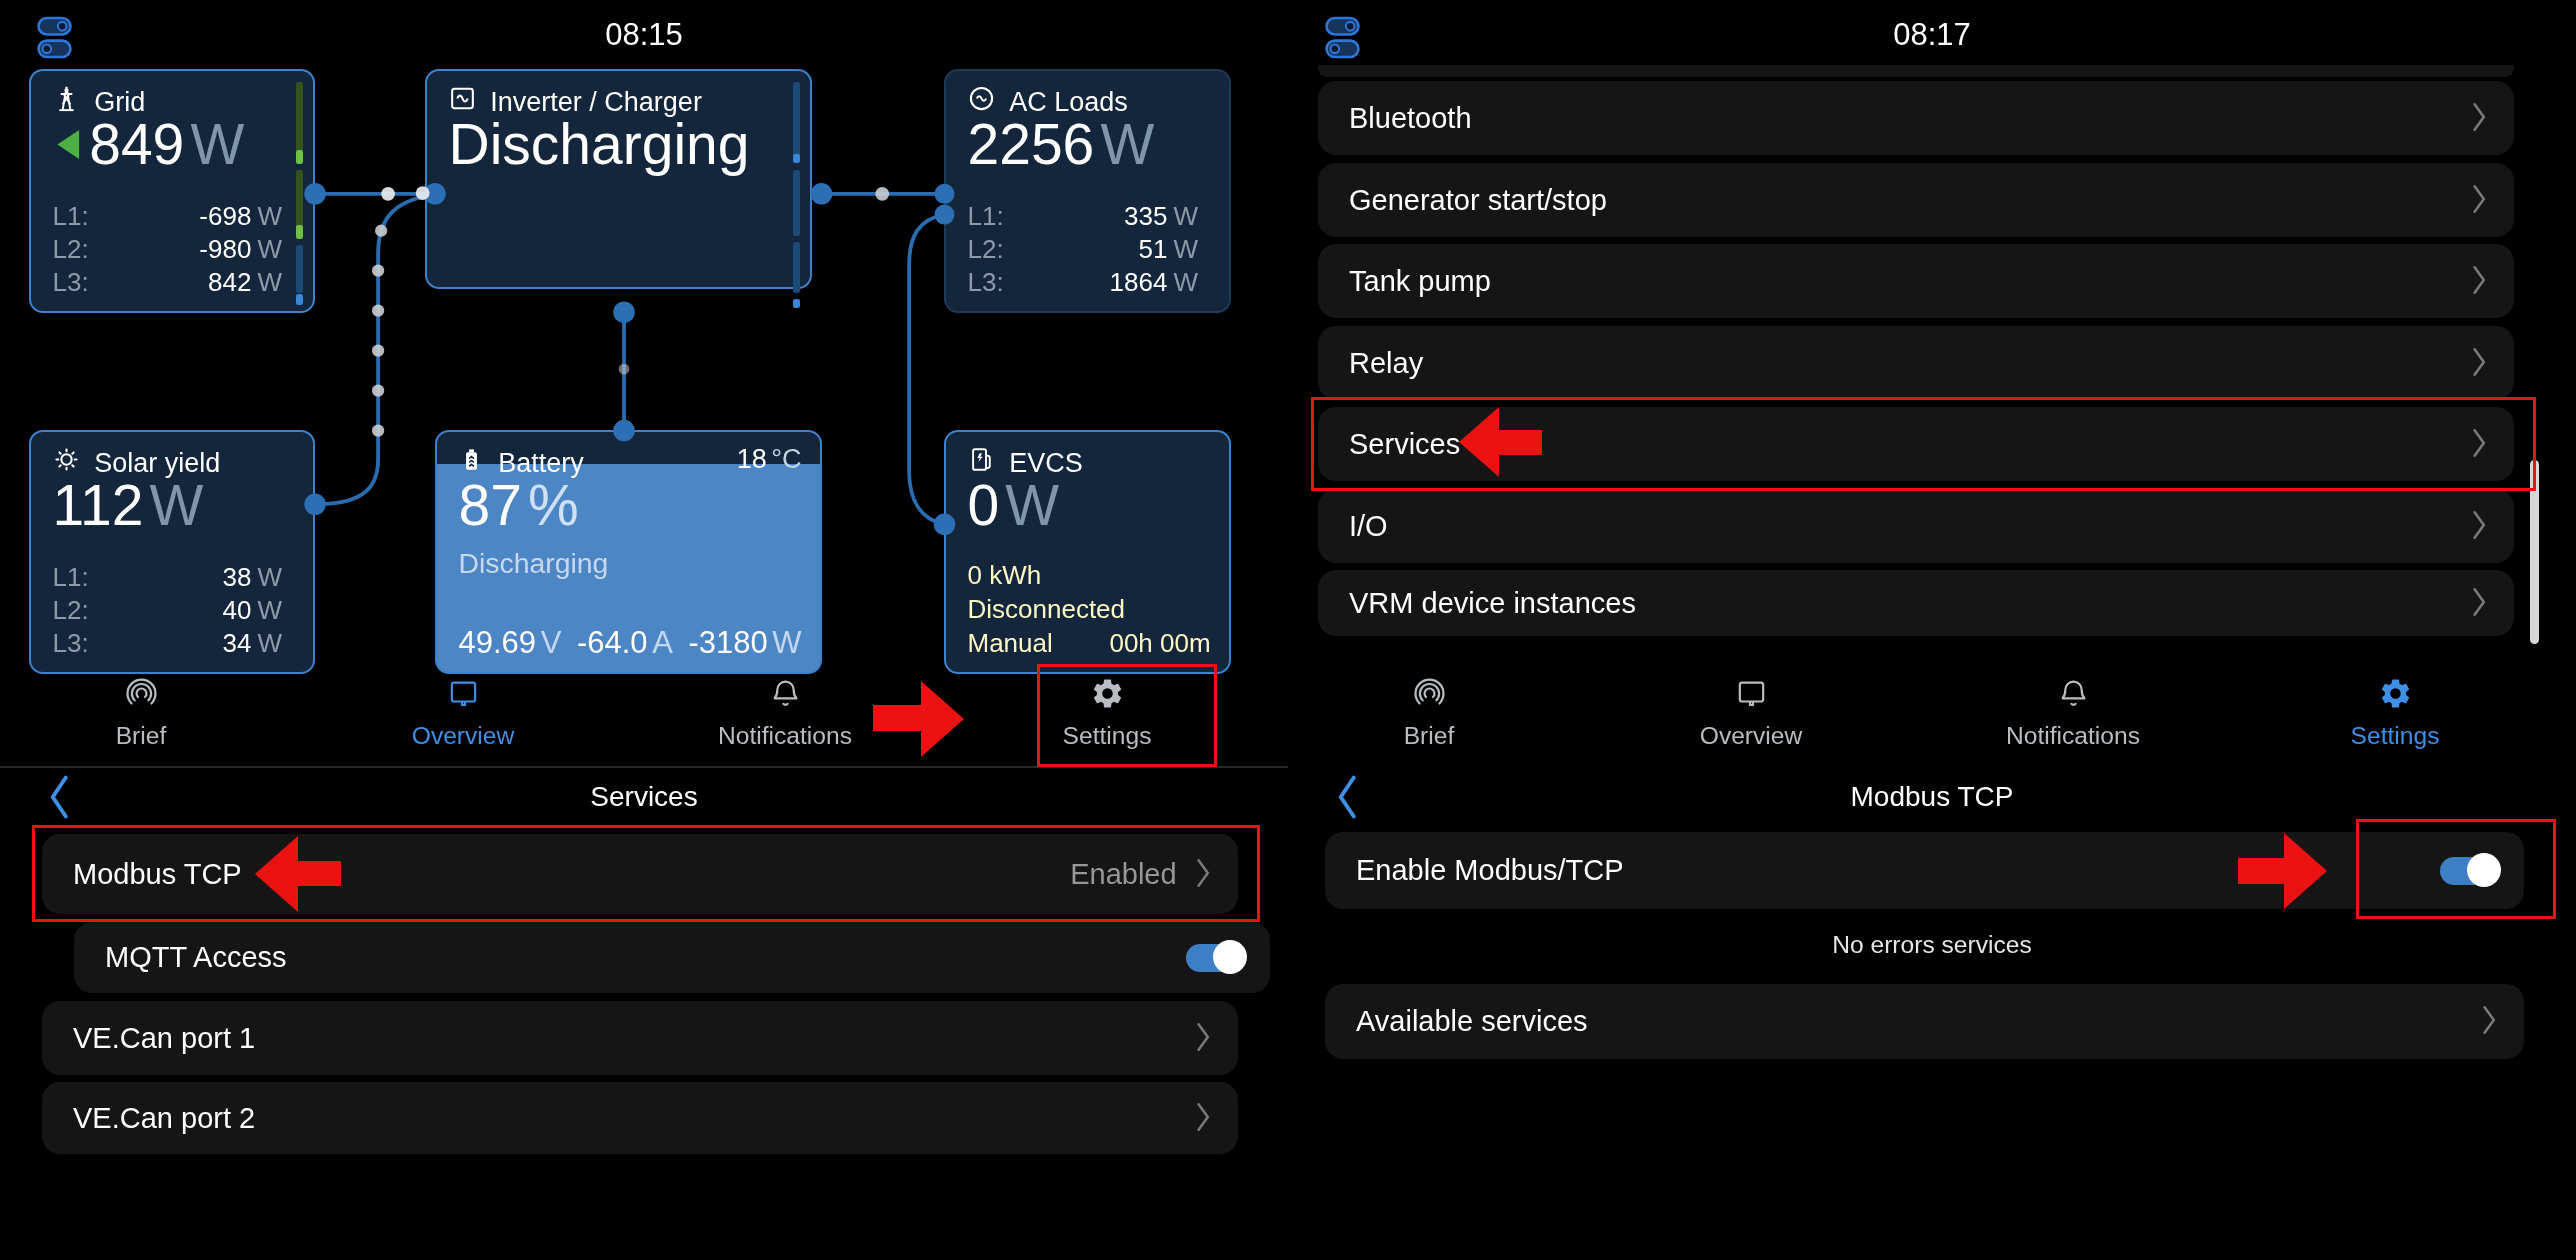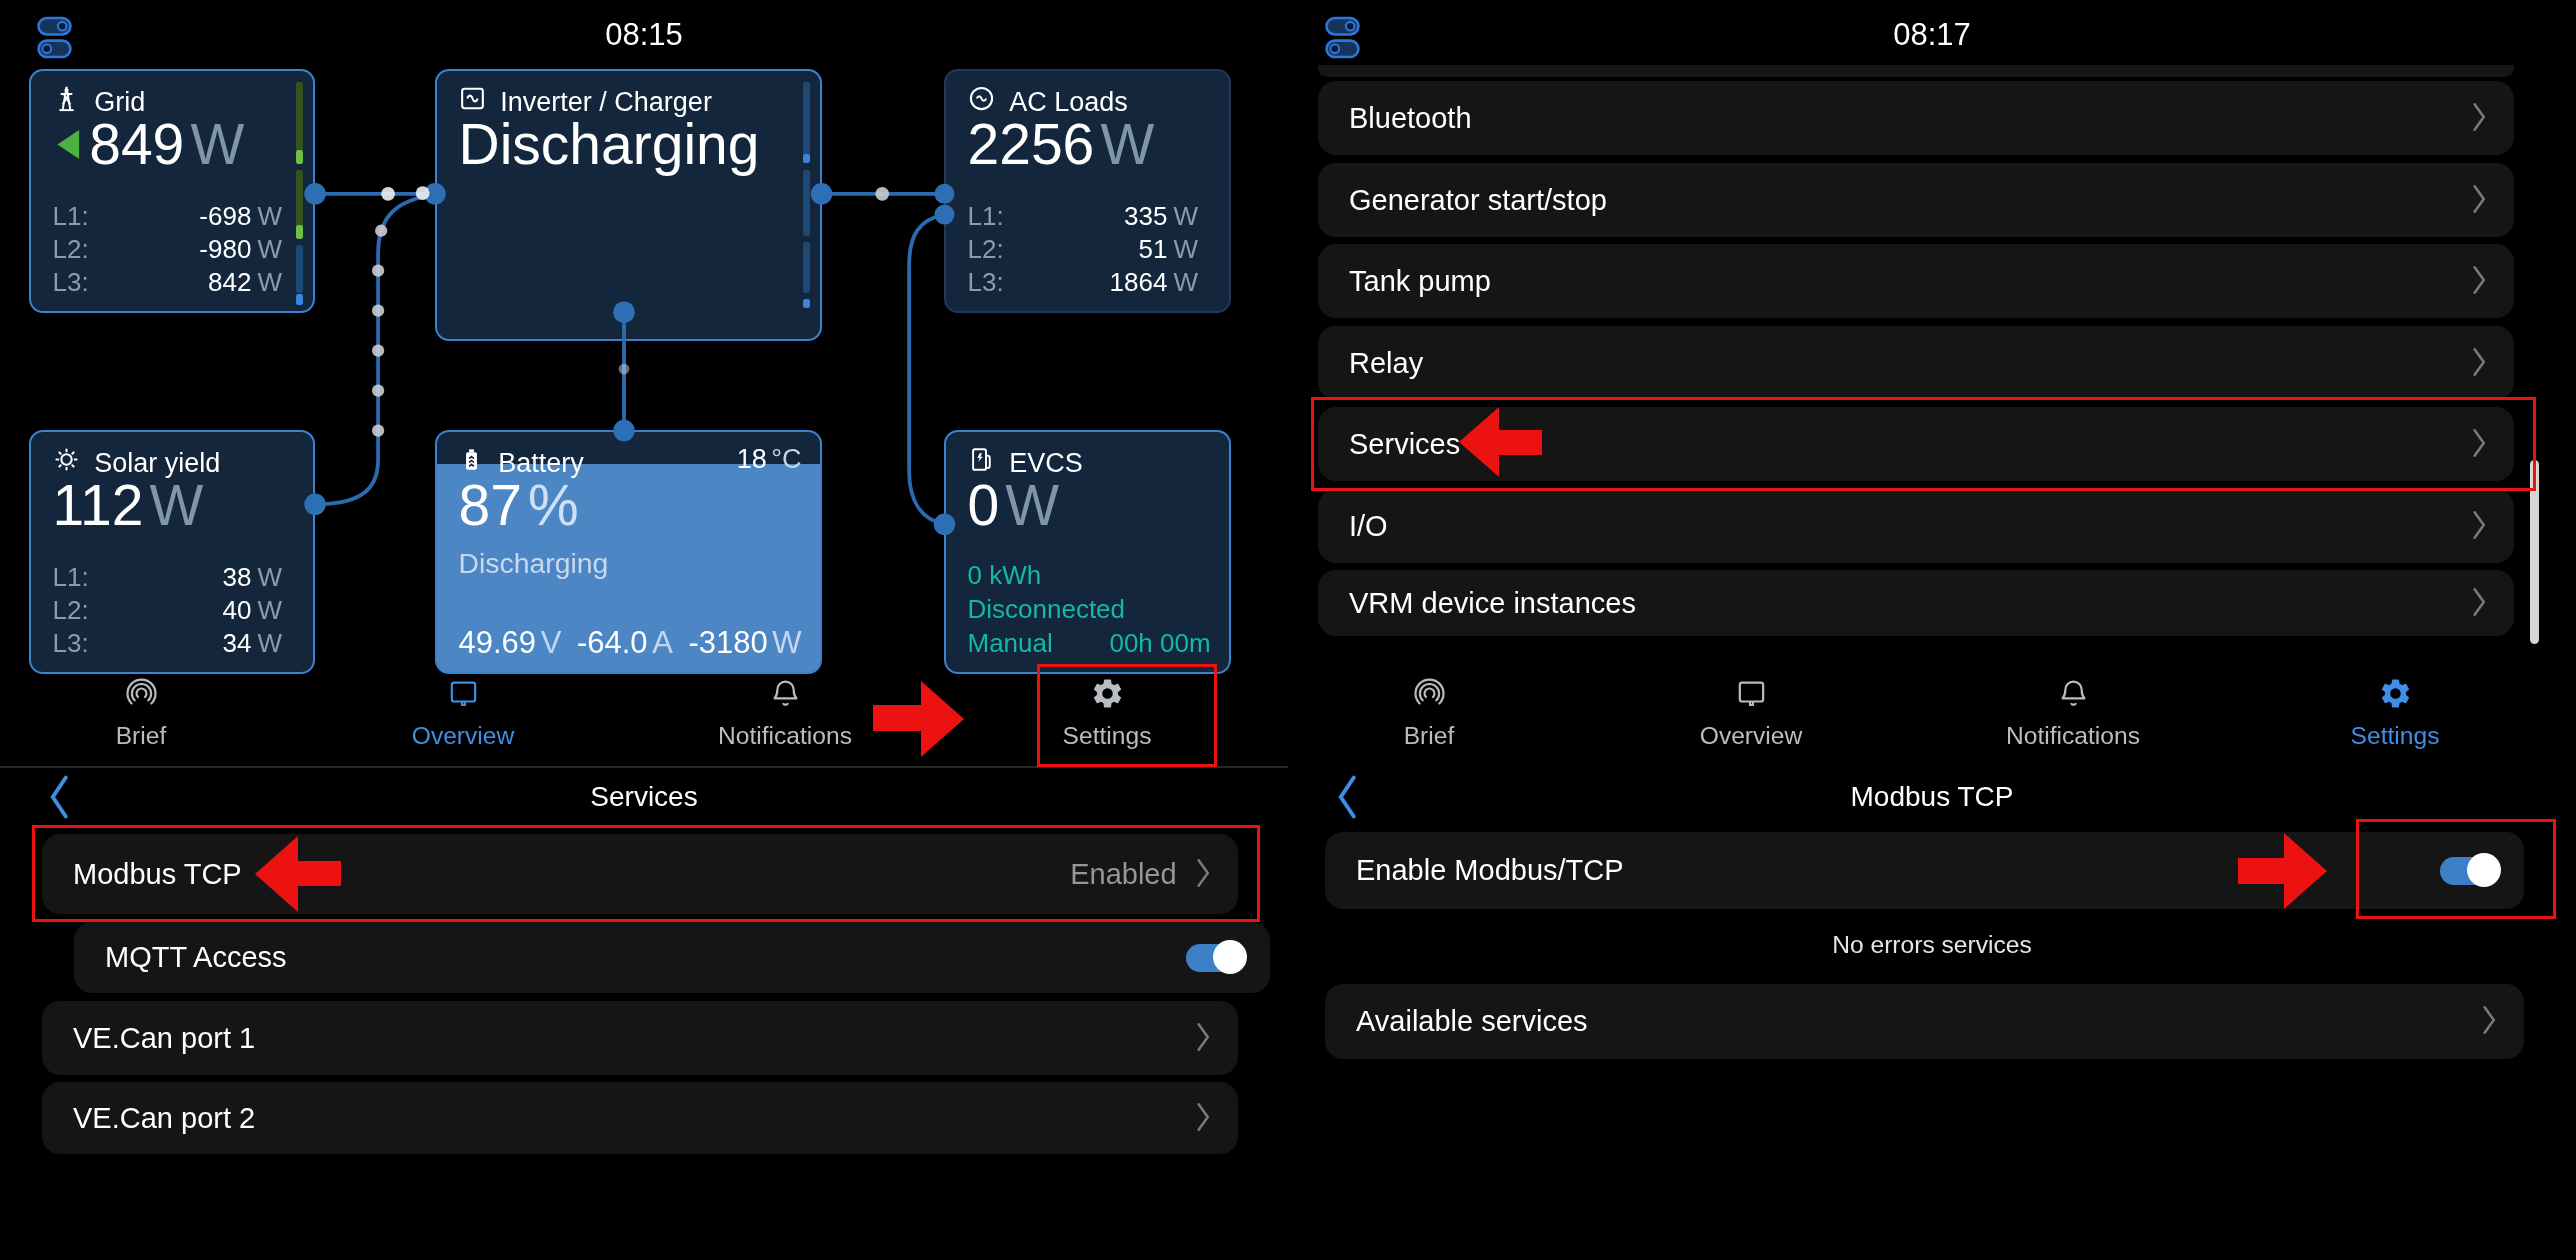--- a/index.html
+++ b/index.html
@@ -51,21 +51,21 @@
   .arr-head-r { position:absolute; width:0; height:0; border-top:38px solid transparent; border-bottom:38px solid transparent; border-left:43px solid #ec1212; z-index:20; }
   .arr-head-l { position:absolute; width:0; height:0; border-top:38px solid transparent; border-bottom:38px solid transparent; border-right:43px solid #ec1212; z-index:20; }
 
   
   #tile-battery { background:linear-gradient(180deg,#13263b 0 13.5%,#4d86c5 13.5% 100%); }
   .batt-temp { position:absolute; right:18.4px; top:12.3px; font-size:27px; color:#fff; }
   .batt-temp .u { color:#c3d4e8; margin-left:4.6px; }
   .batt-status { position:absolute; left:21.5px; top:115px; font-size:28.4px; color:#c6d9ef; }
   .batt-bottom { position:absolute; left:21.5px; right:18.4px; bottom:10.8px; display:flex; justify-content:space-between; font-size:31px; color:#fff; }
   .batt-bottom .u { color:#c3d8f0; margin-left:4.6px; }
-  .evcs-info { position:absolute; left:21.5px; right:18.4px; bottom:12.3px; font-size:26px; line-height:34px; color:#14b8a6; }
+  .evcs-info { position:absolute; left:21.5px; right:18.4px; bottom:12.3px; font-size:26px; line-height:34px; color:#fef9c3; }
   .evcs-line3 { display:flex; justify-content:space-between; }
   .soc-u { color:#cfe0f4; margin-left:6.1px; }
 </style>
 </head>
 <body>
 
 <div class="panel" id="panel-left">
 
   <span class="status-icon">
     <svg width="35" height="45" viewBox="0 0 34 42">
@@ -150,21 +150,21 @@
     <div class="gauge">
       <i style="top:0;height:71px;background:#33531f;"></i>
         <i style="top:68px;height:14px;background:#6fbf44;"></i>
       <i style="top:88px;height:58px;background:#33531f;"></i>
         <i style="top:143px;height:14px;background:#6fbf44;"></i>
       <i style="top:163px;height:48px;background:#1c4a76;"></i>
         <i style="top:212px;height:10.8px;background:#3a86d8;"></i>
     </div>
   </div>
 
-  <div class="tile" style="left:435px; top:69px; width:387px; height:272px;padding-left:12px;">
+  <div class="tile" style="left:425px; top:69px; width:387px; height:220px;padding-left:12px;">
     <div class="tile-head">
       <span>
         <svg width="31" height="31" viewBox="0 0 24 24" fill="none" stroke="#fff" stroke-width="1.6">
           <rect x="4" y="4.5" width="16" height="15" rx="1.8"></rect>
           <path d="M8 12c1-3 3-3 4 0s3 3 4 0"></path>
         </svg>
       </span>
       <span>Inverter / Charger</span>
     </div>
     <div class="big">

